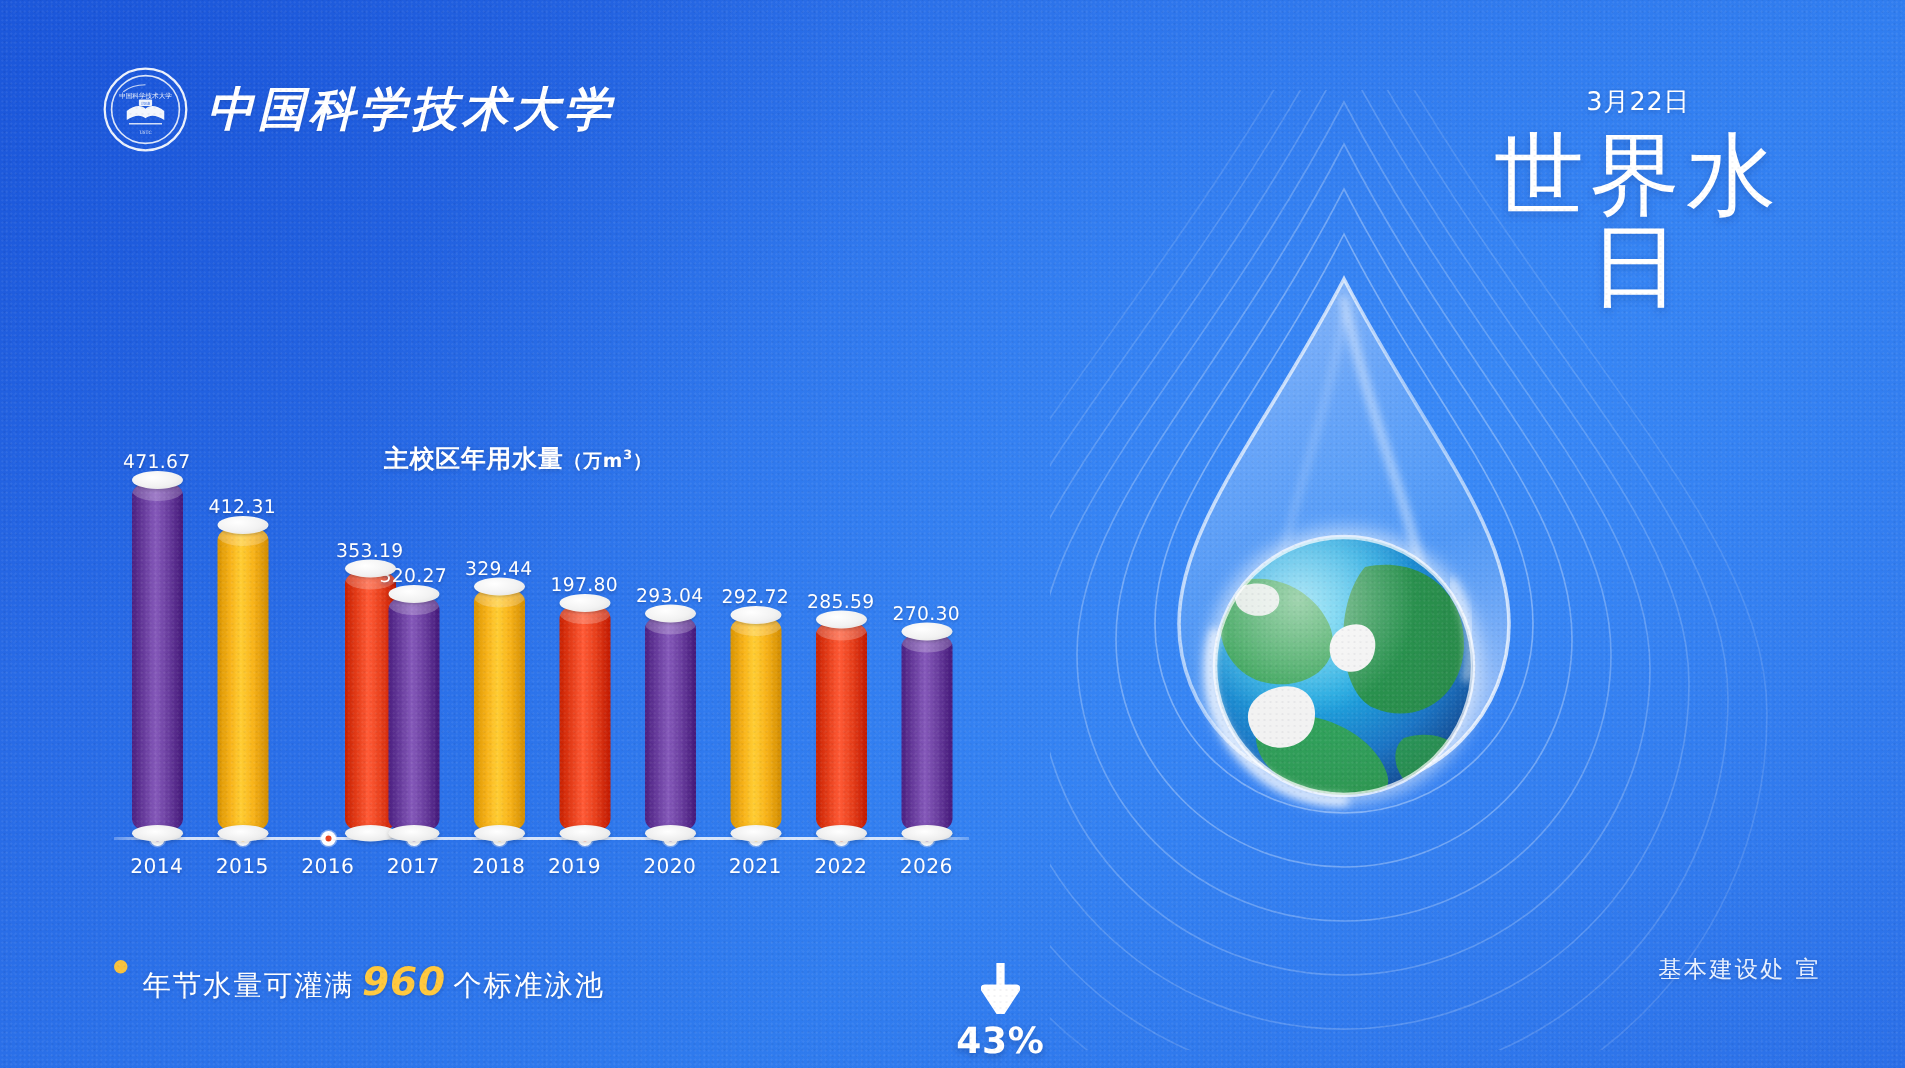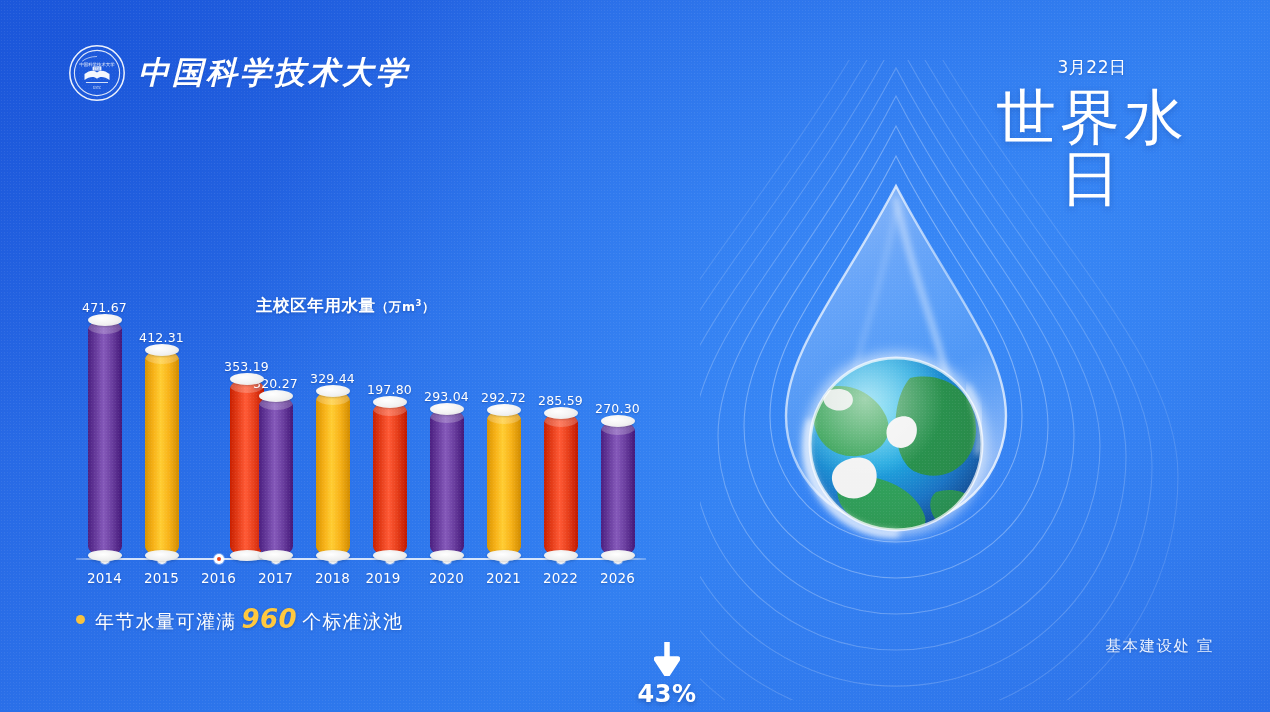--- a/index.html
+++ b/index.html
@@ -123,22 +123,22 @@
   
   #callout { position:absolute; left:576px; top:356px; width:62px; text-align:center; }
   #callout-pct {
     font-family:"DejaVu Sans", sans-serif;
     font-size:24px; font-weight:700; color:#fff; letter-spacing:.5px;
     text-shadow:0 2px 4px rgba(10,40,110,.35);
   }
 
   
   #footnote {
-    position:absolute; left:76px; top:604px;
-    display:flex; align-items:center; gap:10px;
+    position:absolute; left:76px; top:640px;
+    display:flex; gap:10px;
   }
   .fn-dot { width:9px; height:9px; border-radius:50%; background:#f9c23c; flex:none; }
   .fn-text {
     font-family:"DejaVu Sans", sans-serif;
     font-size:19px; color:#fff; letter-spacing:1.2px; white-space:nowrap;
     text-shadow:0 1px 3px rgba(10,40,110,.30);
   }
   .fn-num {
     font-family:"DejaVu Sans", sans-serif;
     font-size:26px; font-weight:700; font-style:italic; color:#ffc83d;

